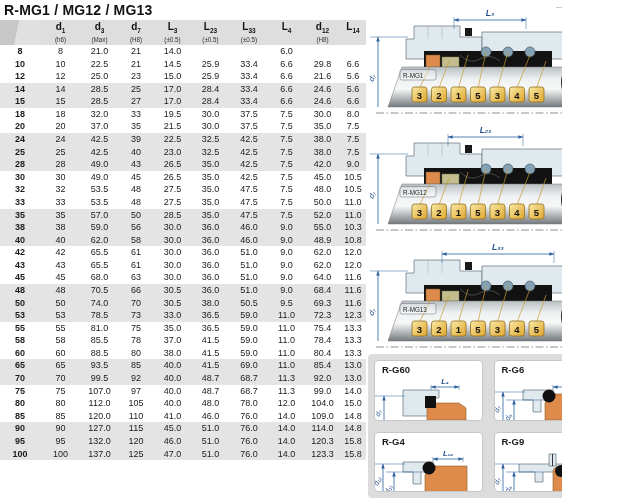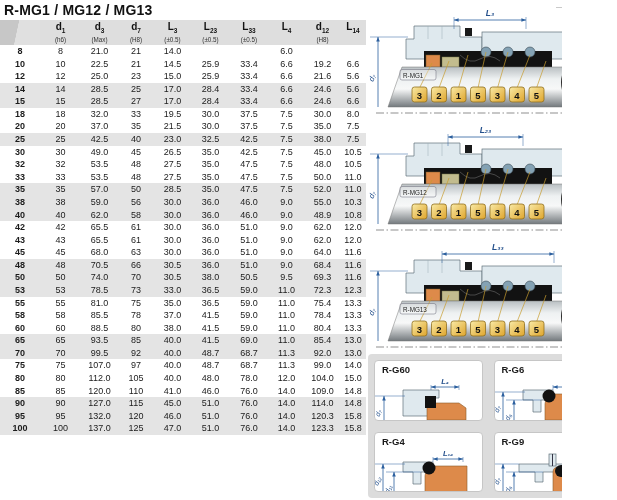--- a/index.html
+++ b/index.html
@@ -99,21 +99,21 @@
         </tr>
         <tr>
           <td class="rowlabel">10</td>
           <td>10</td>
           <td>22.5</td>
           <td>21</td>
           <td>14.5</td>
           <td>25.9</td>
           <td>33.4</td>
           <td>6.6</td>
-          <td>19.2</td>
+          <td>29.8</td>
           <td>6.6</td>
         </tr>
         <tr>
           <td class="rowlabel">12</td>
           <td>12</td>
           <td>25.0</td>
           <td>23</td>
           <td>15.0</td>
           <td>25.9</td>
           <td>33.4</td>
@@ -163,30 +163,54 @@
           <td>37.0</td>
           <td>35</td>
           <td>21.5</td>
           <td>30.0</td>
           <td>37.5</td>
           <td>7.5</td>
           <td>35.0</td>
           <td>7.5</td>
         </tr>
         <tr class="band">
+          <td class="rowlabel">24</td>
+          <td>24</td>
+          <td>42.5</td>
+          <td>39</td>
+          <td>22.5</td>
+          <td>32.5</td>
+          <td>42.5</td>
+          <td>7.5</td>
+          <td>38.0</td>
+          <td>7.5</td>
+        </tr>
+        <tr class="band">
           <td class="rowlabel">25</td>
           <td>25</td>
           <td>42.5</td>
           <td>40</td>
           <td>23.0</td>
           <td>32.5</td>
           <td>42.5</td>
           <td>7.5</td>
           <td>38.0</td>
           <td>7.5</td>
+        </tr>
+        <tr class="band">
+          <td class="rowlabel">28</td>
+          <td>28</td>
+          <td>49.0</td>
+          <td>43</td>
+          <td>26.5</td>
+          <td>35.0</td>
+          <td>42.5</td>
+          <td>7.5</td>
+          <td>42.0</td>
+          <td>9.0</td>
         </tr>
         <tr>
           <td class="rowlabel">30</td>
           <td>30</td>
           <td>49.0</td>
           <td>45</td>
           <td>26.5</td>
           <td>35.0</td>
           <td>42.5</td>
           <td>7.5</td>

